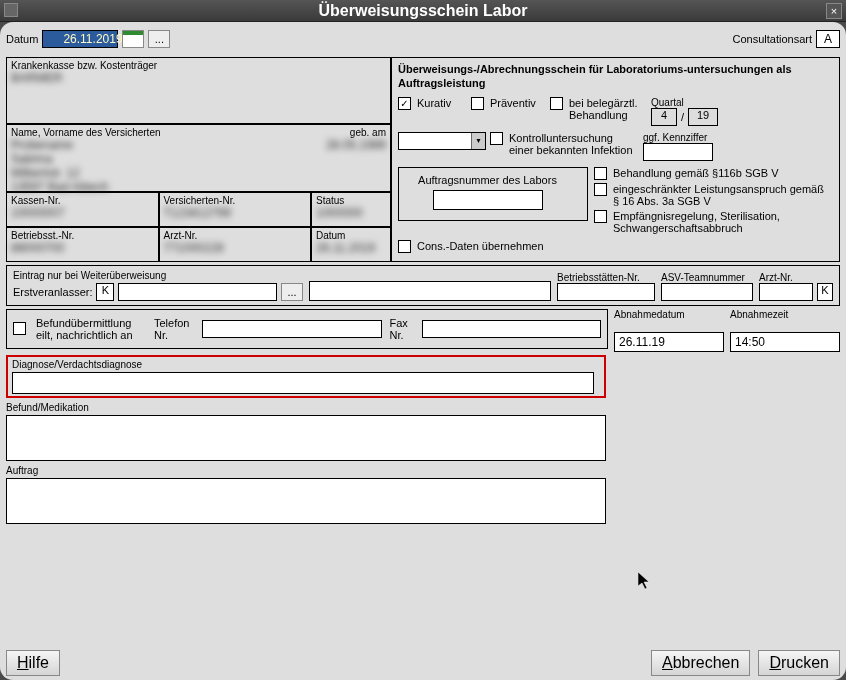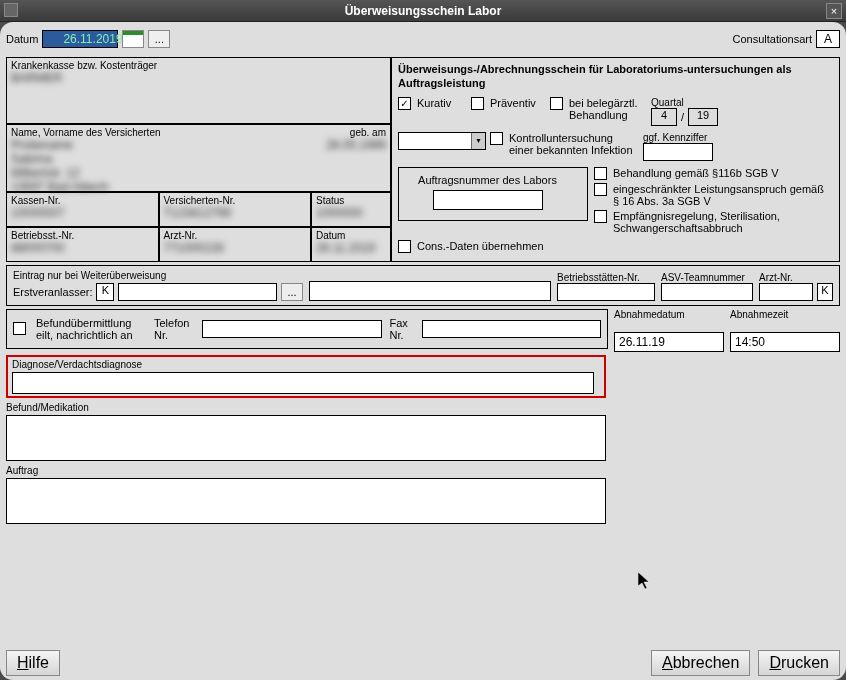--- a/index.html
+++ b/index.html
@@ -1,27 +1,27 @@
 <!DOCTYPE html>
 <html><head>
 <meta charset="utf-8">
 <style>
 * { box-sizing: border-box; margin: 0; padding: 0; }
 body { font-family: Arial, sans-serif; font-size: 11px; background: #4a4a4a; width: 846px; height: 680px; overflow: hidden; color: #000; }
 .window { width: 846px; height: 680px; background: #4a4a4a; display: flex; flex-direction: column; }
 .titlebar { background: linear-gradient(#555,#3a3a3a); color: #fff; height: 22px; display: flex; align-items: center; justify-content: center; position: relative; border-bottom: 1px solid #222; }
 .titlebar-left { position: absolute; left: 4px; top: 3px; width: 14px; height: 14px; background: #666; border: 1px solid #888; }
-.titlebar-title { font-weight: bold; font-size: 12px; }
+.titlebar-title { font-weight: bold; font-size: 16px; }
 .titlebar-close { position: absolute; right: 4px; top: 3px; width: 16px; height: 16px; background: #555; border: 1px solid #888; display: flex; align-items: center; justify-content: center; color: #fff; font-size: 11px; cursor: pointer; }
 .content { flex: 1; background: #dedede; padding: 3px 6px 4px 6px; overflow: hidden; position: relative; border-radius: 13px; }
 .row { display: flex; align-items: center; gap: 4px; }
 .toolbar { height: 28px; display: flex; align-items: center; gap: 4px; margin-bottom: 4px; }
 .lbl { font-size: 11px; }
 .txt { border: 1px solid #000; background: #fff; font-size: 12px; padding: 1px 3px; height: 18px; }
-.txt.sel { background: #2b5b9c; color: #86efac; padding-left: 20px; }
+.txt.sel { background: #2b5b9c; color: #fef9c3; padding-left: 20px; }
 .calbtn { width: 22px; height: 18px; border: 1px solid #888; background: linear-gradient(#fff,#ddd); display: inline-flex; flex-direction: column; cursor: pointer; }
 .calbtn .hd { height: 4px; background: #2e8b2e; }
 .calbtn .bd { flex: 1; background: #fff; }
 .dotbtn { width: 22px; height: 18px; border: 1px solid #888; background: #eee; display: inline-flex; align-items: center; justify-content: center; cursor: pointer; font-size: 11px; }
 .rightlbl { margin-left: auto; }
 .box { border: 1px solid #000; background: #dedede; padding: 4px 6px; }
 .panel-row { display: flex; gap: 0; margin-bottom: 3px; }
 .left-panel { width: 385px; display: flex; flex-direction: column; }
 .right-panel { flex: 1; border: 1px solid #000; padding: 4px 6px 8px 6px; }
 .cell { border: 1px solid #000; padding: 2px 4px 6px 4px; flex: 1; min-height: 28px; }

